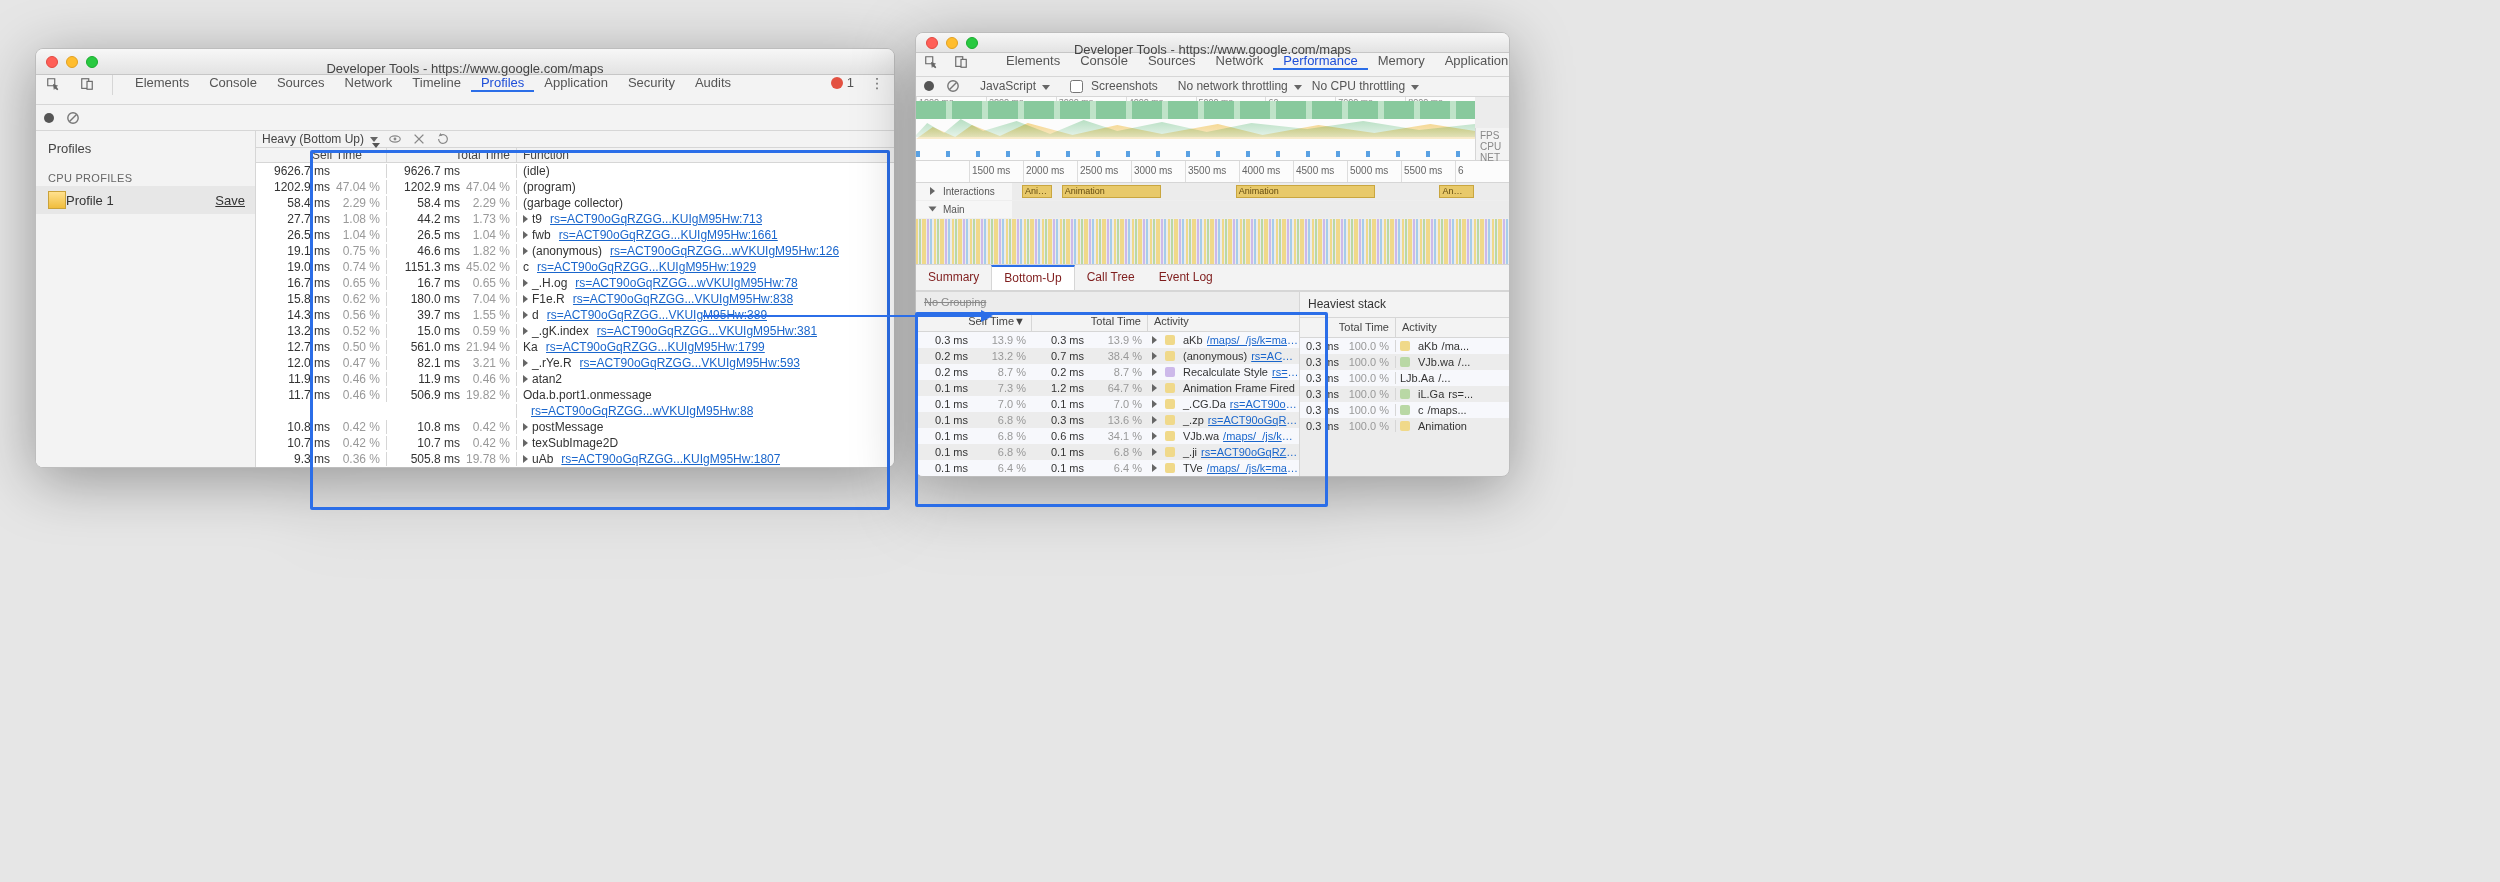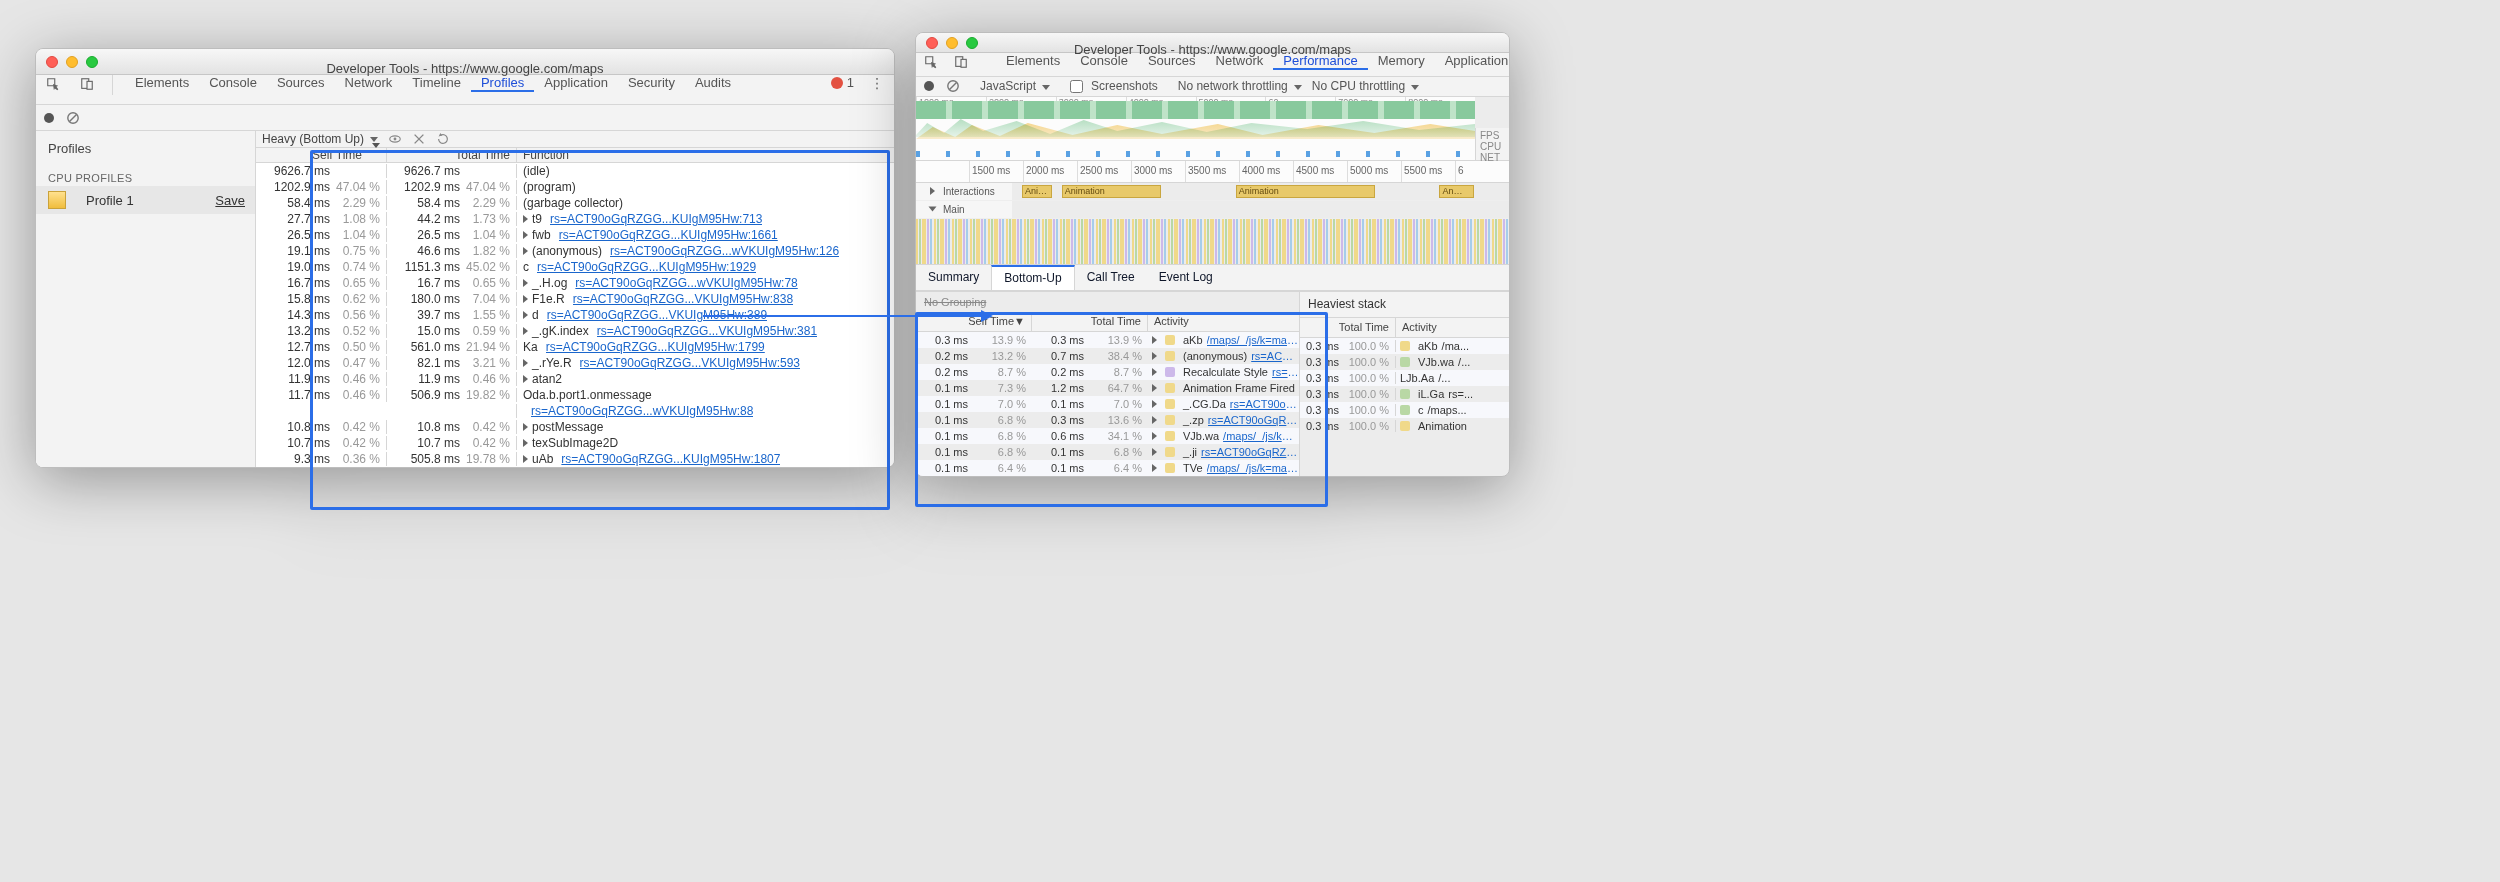--- a/index.html
+++ b/index.html
@@ -105,21 +105,21 @@
   .dropdown::after{content:"";border-left:4px solid transparent;border-right:4px solid transparent;border-top:5px solid #666;margin-left:6px;display:inline-block;vertical-align:middle;}
   input[type=checkbox]{margin:0 4px 0 0;}
 
   
   .body { flex:1; display:flex; overflow:hidden; background:#fff;}
 
   
   .left-sidebar { width:220px; border-right:1px solid var(--border); background:#f3f3f3; font-size:13px;}
   .left-sidebar h3{margin:0;padding:10px 12px 6px;font-size:13px;font-weight:400;color:#444;}
   .left-sidebar .section-hdr{padding:10px 12px 2px;font-size:11px;color:#666;letter-spacing:.3px;}
-  .profile-row{display:flex;align-items:center;height:28px;padding:0 10px 0 12px;background:#e7e7e7;gap:20px;}
+  .profile-row{display:flex;align-items:center;height:28px;padding:0 10px 0 12px;background:#e7e7e7;gap:0;}
   .profile-row .snap-icon{width:18px;height:18px;background:linear-gradient(#ffe18f,#f0bd3c);border:1px solid #caa23a;}
   .profile-row .name{flex:1;color:#333;}
   .profile-row .save{color:#333;text-decoration:underline;}
 
   
   .hl{position:absolute;border:3px solid var(--highlight-border);pointer-events:none;z-index:4;border-radius:2px;}
 
   
   .ptbl-wrap{flex:1;display:flex;flex-direction:column;font-size:12px;}
   .ptbl-bar{display:flex;align-items:center;height:24px;border-bottom:1px solid var(--border);padding:0 6px;gap:10px;background:#f3f3f3;}
@@ -168,21 +168,21 @@
       #b9d8a5 3px 5px, transparent 5px 6px,
       #f0d98a 6px 10px, transparent 10px 11px,
       #cdb9ea 11px 13px, transparent 13px 14px,
       #a6cdea 14px 16px, transparent 16px 18px);
     border-bottom:1px solid var(--border);
   }
 
   
   .bottom-panel{display:flex;border-top:1px solid var(--border);flex:1;min-height:0;}
   .bp-tabs{height:26px;display:flex;align-items:stretch;background:#f3f3f3;border-bottom:1px solid var(--border);font-size:12px;}
-  .bp-tabs .bpt{padding:0 12px;display:flex;align-items:center;color:#0f172a;}
+  .bp-tabs .bpt{padding:0 12px;display:flex;align-items:center;color:#7f1d1d;}
   .bp-tabs .bpt.active{background:#fff;border-top:2px solid var(--highlight-border);border-left:1px solid var(--border);border-right:1px solid var(--border);}
 
   .bp-left{display:flex;flex-direction:column;flex:1;min-width:0;position:relative;}
   .bp-right{width:210px;border-left:1px solid var(--border);display:flex;flex-direction:column;}
 
   .grouping{font-size:11px;color:#888;padding:4px 8px;height:20px;display:flex;align-items:center;text-decoration:line-through;}
 
   
   .bt-head{display:flex;height:20px;border-bottom:1px solid var(--border);background:#f3f3f3;font-size:11px;color:#444;}
   .bt-head>div{border-right:1px solid var(--border);display:flex;align-items:center;padding:0 6px;justify-content:flex-end;}

